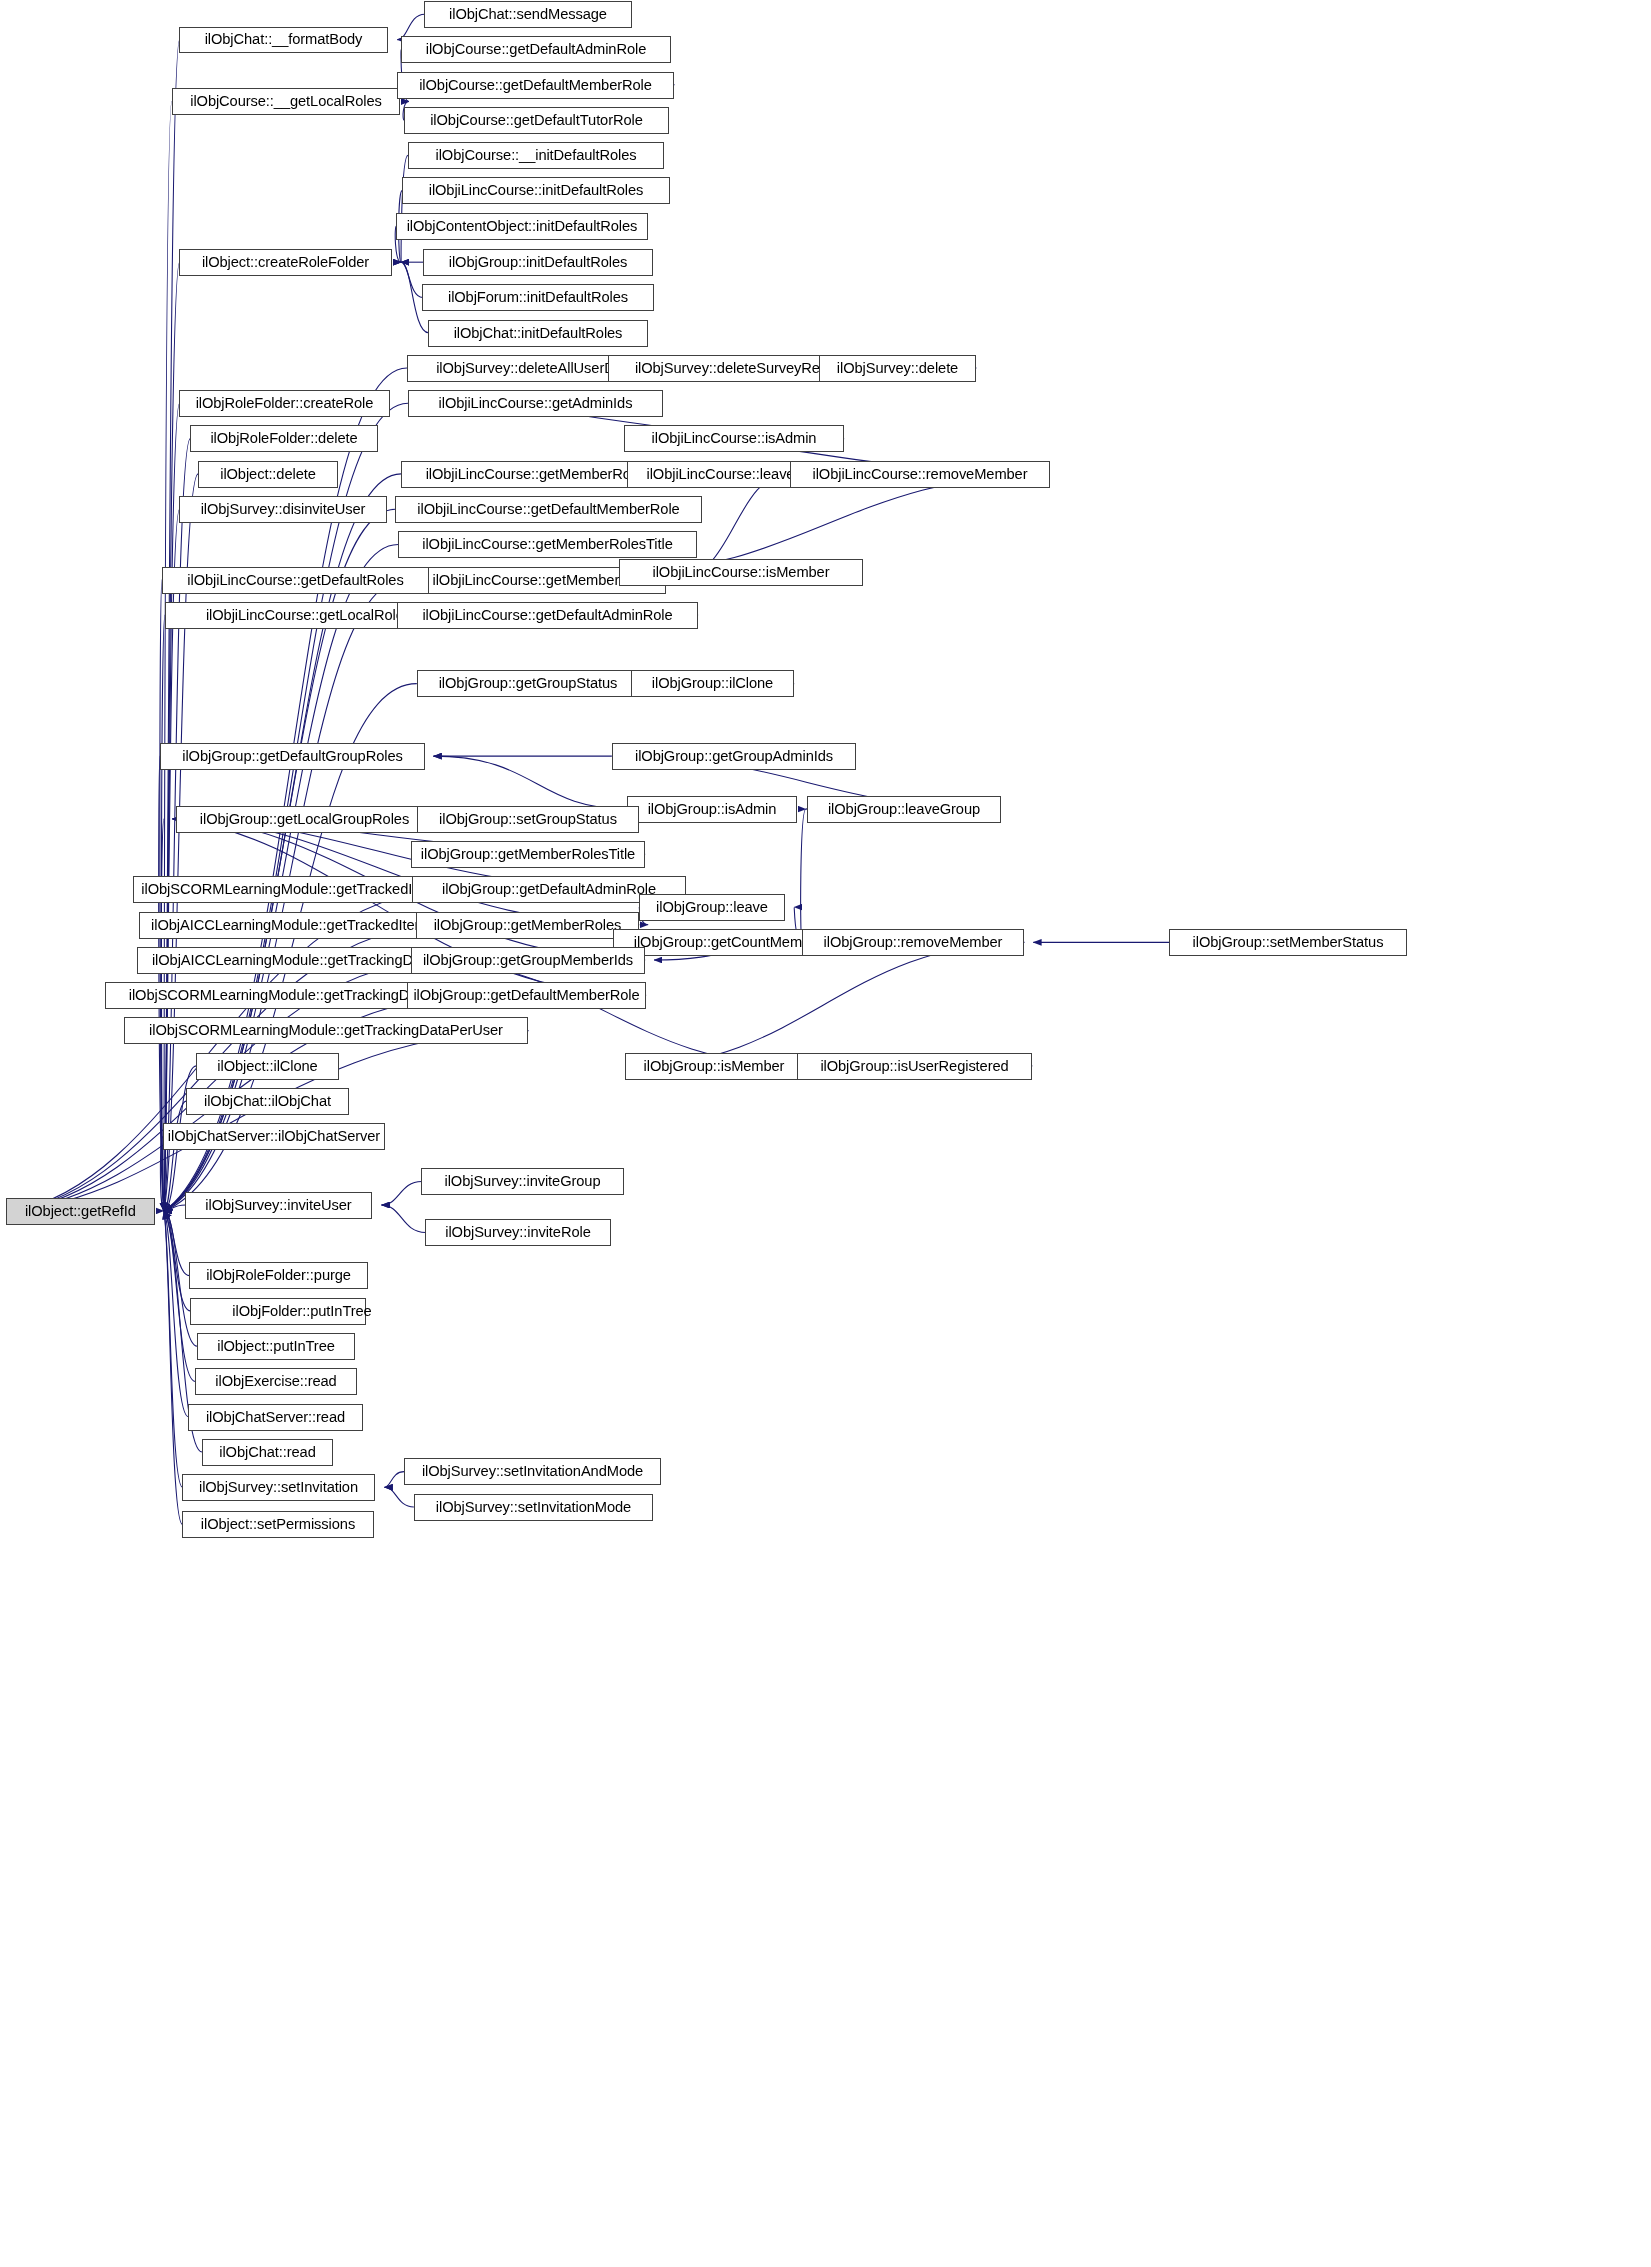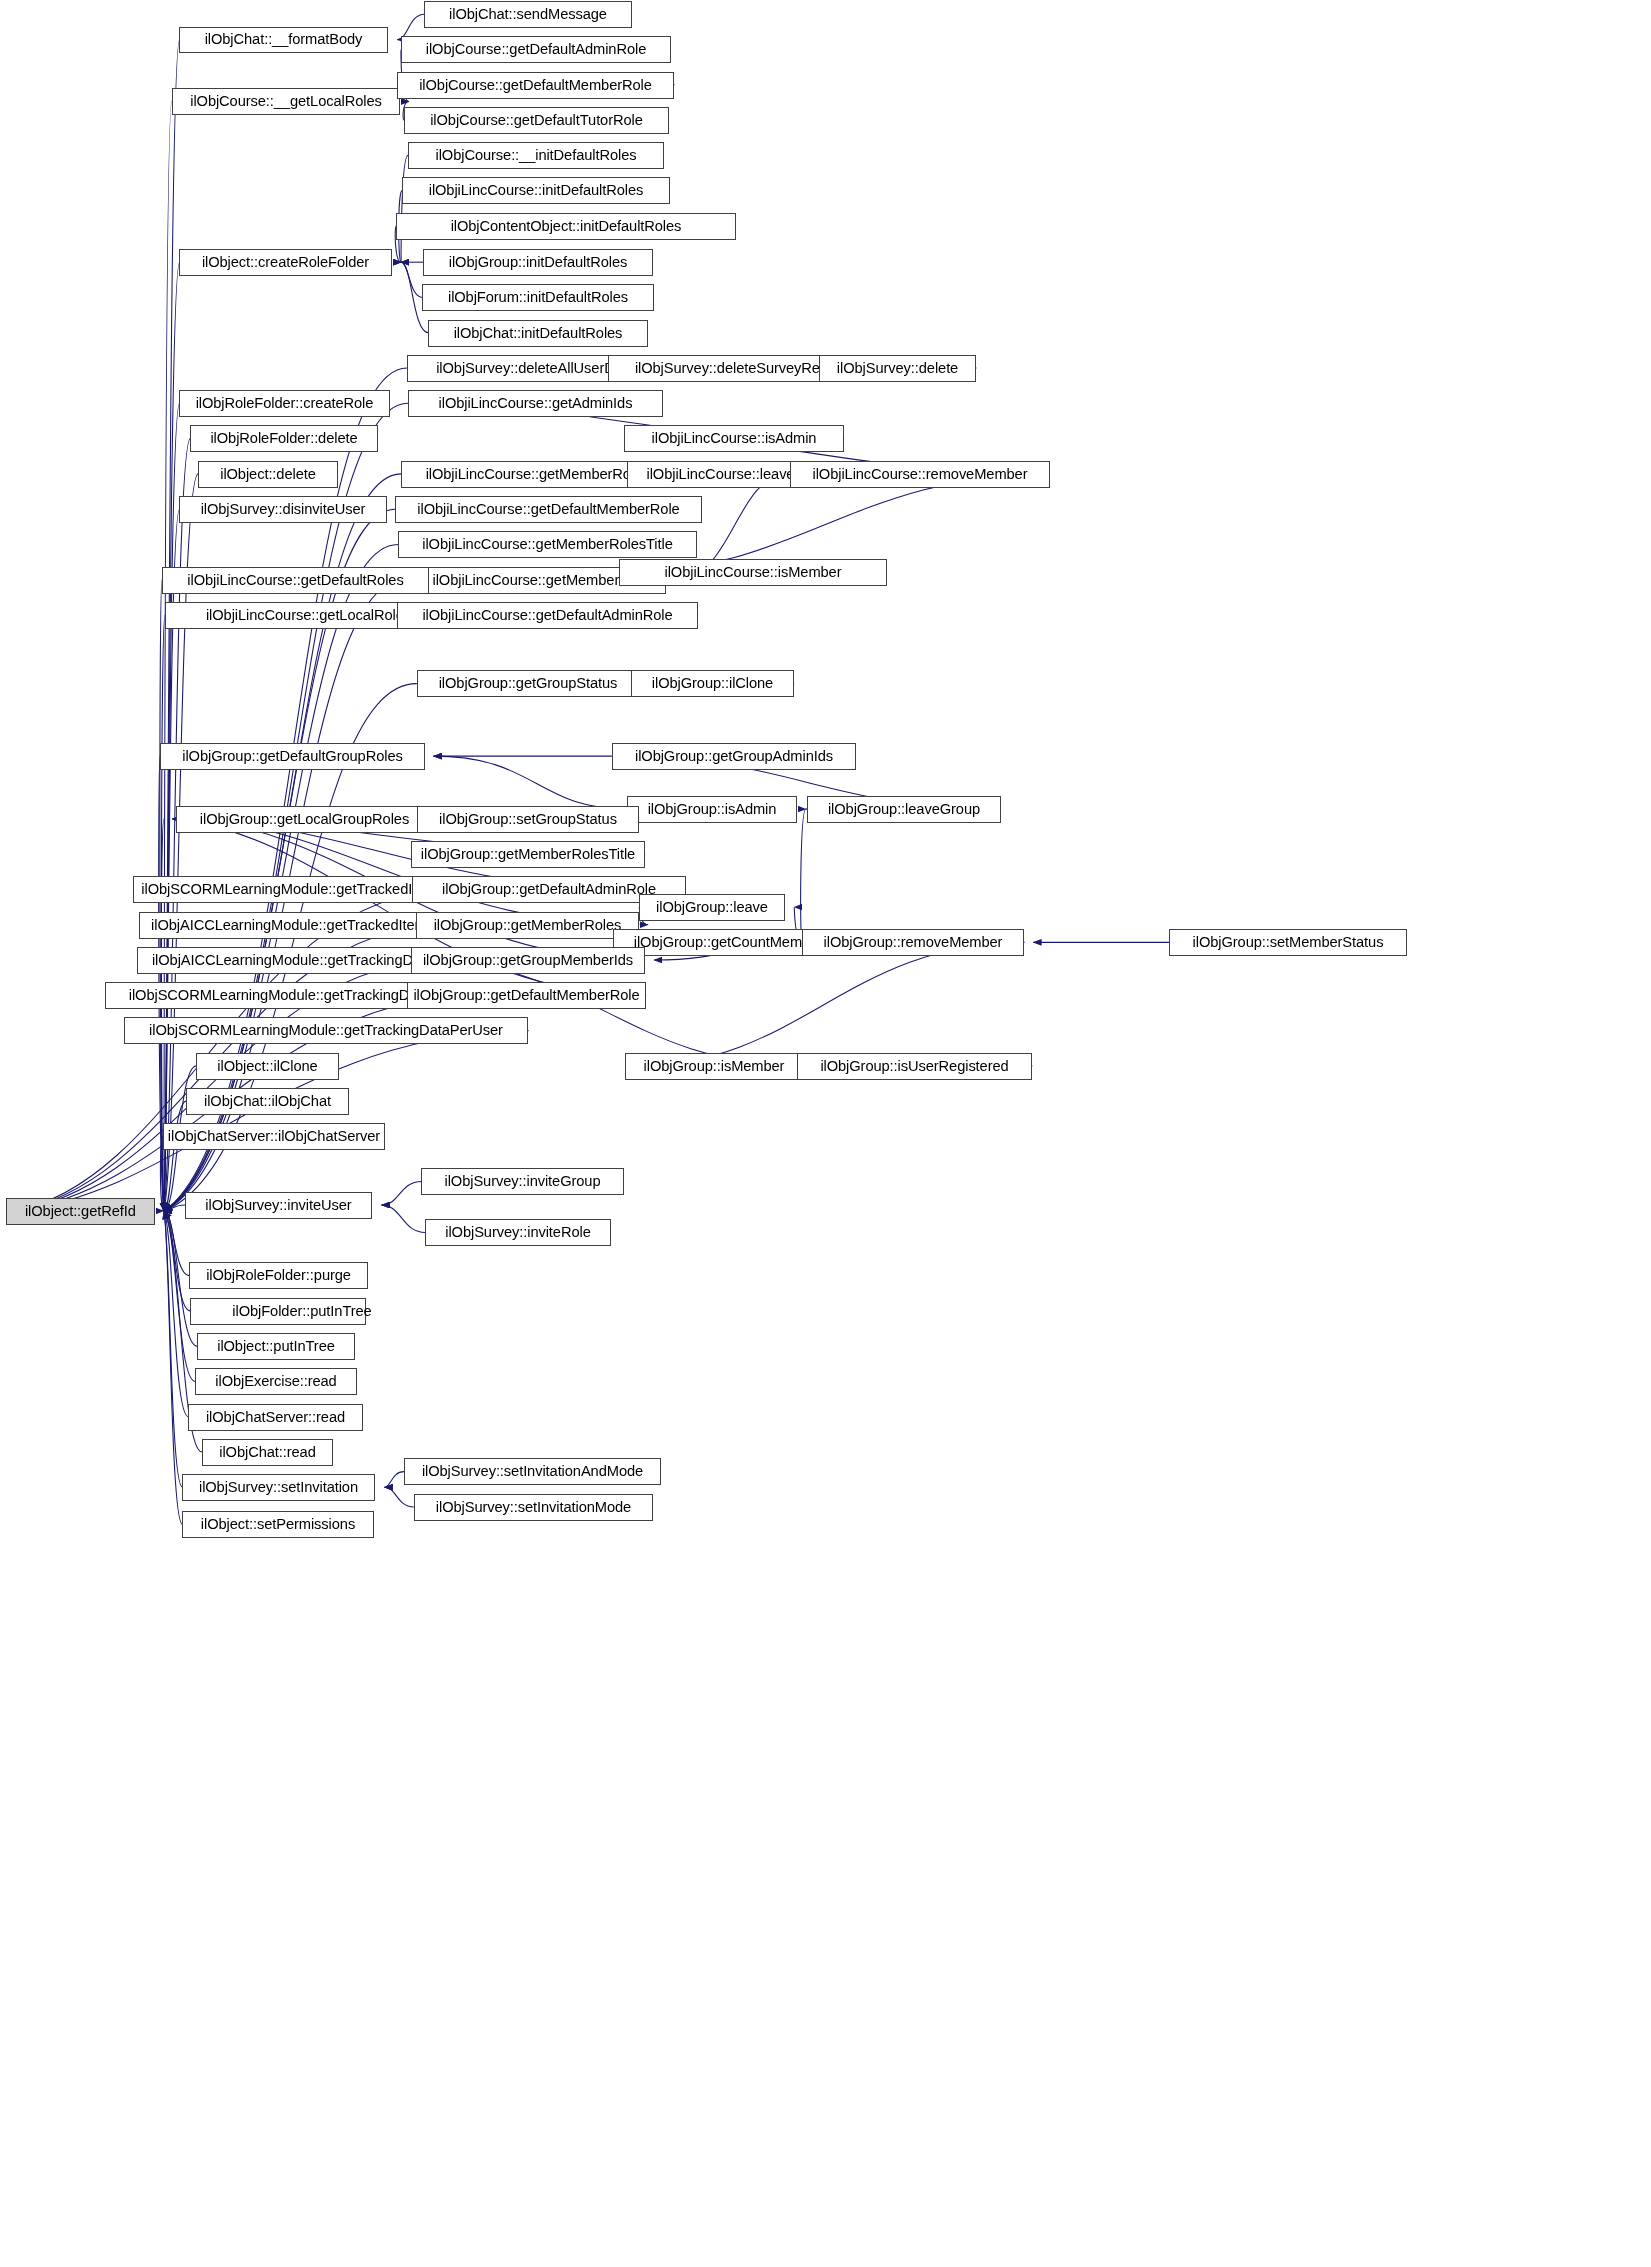--- a/index.html
+++ b/index.html
@@ -166,21 +166,21 @@
       </div>
       <div class="node" style="left: 179px; top: 249px; width: 213px;">
         <span class="node-label">ilObject::createRoleFolder</span>
       </div>
       <div class="node" style="left: 408px; top: 142px; width: 256px;">
         <span class="node-label">ilObjCourse::__initDefaultRoles</span>
       </div>
       <div class="node" style="left: 402px; top: 177px; width: 268px;">
         <span class="node-label">ilObjiLincCourse::initDefaultRoles</span>
       </div>
-      <div class="node" style="left: 396px; top: 213px; width: 340px; text-align: right;">
+      <div class="node" style="left: 396px; top: 213px; width: 252px; text-align: right;">
         <span class="node-label">ilObjContentObject::initDefaultRoles</span>
       </div>
       <div class="node" style="left: 423px; top: 249px; width: 230px;">
         <span class="node-label">ilObjGroup::initDefaultRoles</span>
       </div>
       <div class="node" style="left: 422px; top: 284px; width: 232px;">
         <span class="node-label">ilObjForum::initDefaultRoles</span>
       </div>
       <div class="node" style="left: 428px; top: 320px; width: 220px;">
         <span class="node-label">ilObjChat::initDefaultRoles</span>
@@ -223,21 +223,21 @@
       </div>
       <div class="node" style="left: 179px; top: 496px; width: 208px;">
         <span class="node-label">ilObjSurvey::disinviteUser</span>
       </div>
       <div class="node" style="left: 398px; top: 531px; width: 299px;">
         <span class="node-label">ilObjiLincCourse::getMemberRolesTitle</span>
       </div>
       <div class="node" style="left: 405px; top: 567px; width: 261px;">
         <span class="node-label">ilObjiLincCourse::getMemberIds</span>
       </div>
-      <div class="node" style="left: 619px; top: 559px; width: 268px;">
+      <div class="node" style="left: 619px; top: 559px; width: 244px;">
         <span class="node-label">ilObjiLincCourse::isMember</span>
       </div>
       <div class="node" style="left: 162px; top: 567px; width: 267px;">
         <span class="node-label">ilObjiLincCourse::getDefaultRoles</span>
       </div>
       <div class="node" style="left: 165px; top: 602px; width: 257px; padding-left: 30px;">
         <span class="node-label">ilObjiLincCourse::getLocalRoles</span>
       </div>
       <div class="node" style="left: 397px; top: 602px; width: 301px;">
         <span class="node-label">ilObjiLincCourse::getDefaultAdminRole</span>

